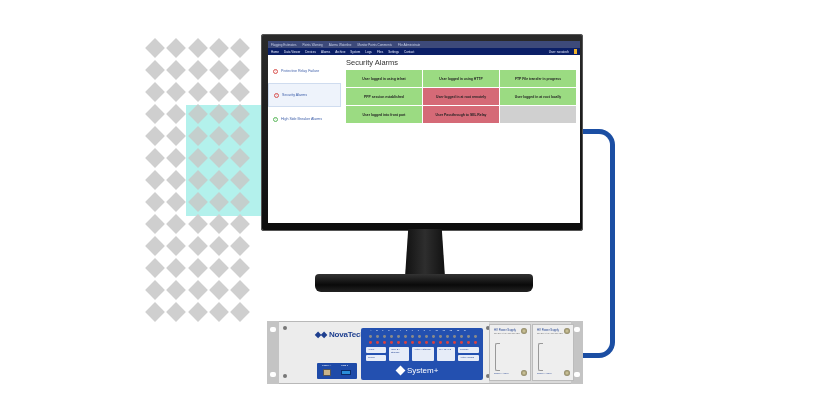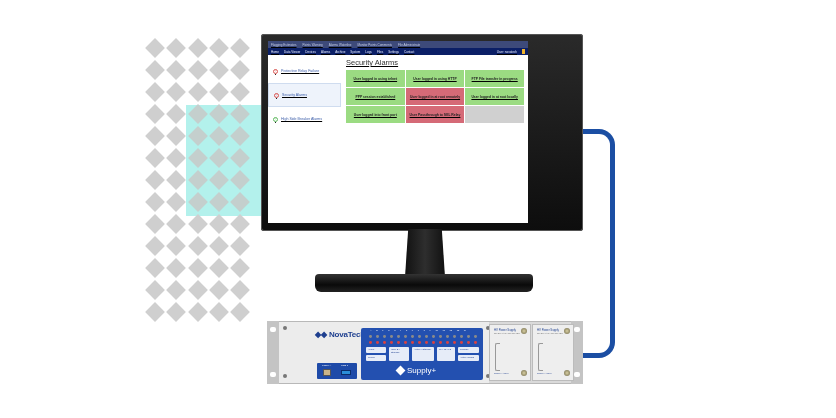--- a/index.html
+++ b/index.html
@@ -12,21 +12,21 @@
   .diamond { position: absolute; width: 14px; height: 14px; background: #cfcfcf; transform: rotate(45deg); }
 
   
   .cable { position: absolute; left: 575px; top: 129px; width: 40px; height: 229px;
            border: 5px solid #1b4ea3; border-left: none; border-radius: 0 16px 16px 0; }
 
   
   .monitor { position: absolute; left: 261px; top: 34px; width: 322px; height: 197px;
              background: linear-gradient(180deg,#2a2a2a,#0d0d0d); border-radius: 3px;
              box-shadow: inset 0 0 0 1px #555; }
-  .screen { position: absolute; left: 7px; top: 7px; width: 260px; height: 182px; background: #ffffff; overflow: hidden; text-decoration: underline; }
+  .screen { position: absolute; left: 7px; top: 7px; width: 312px; height: 182px; background: #ffffff; overflow: hidden; }
   .neck { position: absolute; left: 405px; top: 229px; width: 40px; height: 48px;
           background: linear-gradient(90deg,#111,#2e2e2e 50%,#111); clip-path: polygon(8% 0,92% 0,100% 100%,0 100%); }
   .base { position: absolute; left: 315px; top: 274px; width: 218px; height: 18px;
           background: linear-gradient(180deg,#333,#0a0a0a 60%,#222); border-radius: 4px 4px 6px 6px; }
 
   
   .topbar1 { height: 7px; background: #3d4a7a; display: flex; align-items: center; gap: 6px; padding-left: 3px; }
   .topbar1 span { font-size: 3px; color: #c9d0e8; white-space: nowrap; }
   .topbar2 { height: 7px; background: #0b1f66; display: flex; align-items: center; gap: 5px; padding: 0 3px; }
   .topbar2 span { font-size: 3px; color: #e6ebff; white-space: nowrap; }
@@ -286,21 +286,21 @@
         </div>
       <div class="sub-box" style="left:5px;top:19px;width:20px;height:6px">Alarm</div>
       <div class="sub-box" style="left:5px;top:27px;width:20px;height:6px">Power</div>
       <div class="sub-box" style="left:28px;top:19px;width:20px;height:14px">IRIG-B / Standby</div>
       <div class="sub-box" style="left:51px;top:19px;width:22px;height:14px">Active / Standby</div>
       <div class="sub-box" style="left:76px;top:19px;width:18px;height:14px">L1 / L2 / L3</div>
       <div class="sub-box" style="left:97px;top:19px;width:21px;height:6px">Firewall</div>
       <div class="sub-box" style="left:97px;top:27px;width:21px;height:6px">Active Config</div>
       <div class="orion">
         <span class="orion-mark"></span>
-        <span>Supply+</span>
+        <span>System+</span>
       </div>
     </div>
   </div>
   <div class="psu" style="left:222px">
     <div class="title">HV Power Supply</div>
     <div class="sub">100-240 VAC / 100-300 VDC</div>
     <div class="handle"></div>
     <div class="knob" style="right:3px;top:3px"></div>
     <div class="knob" style="right:3px;bottom:4px"></div>
     <div class="stat">Power / Alarm</div>

